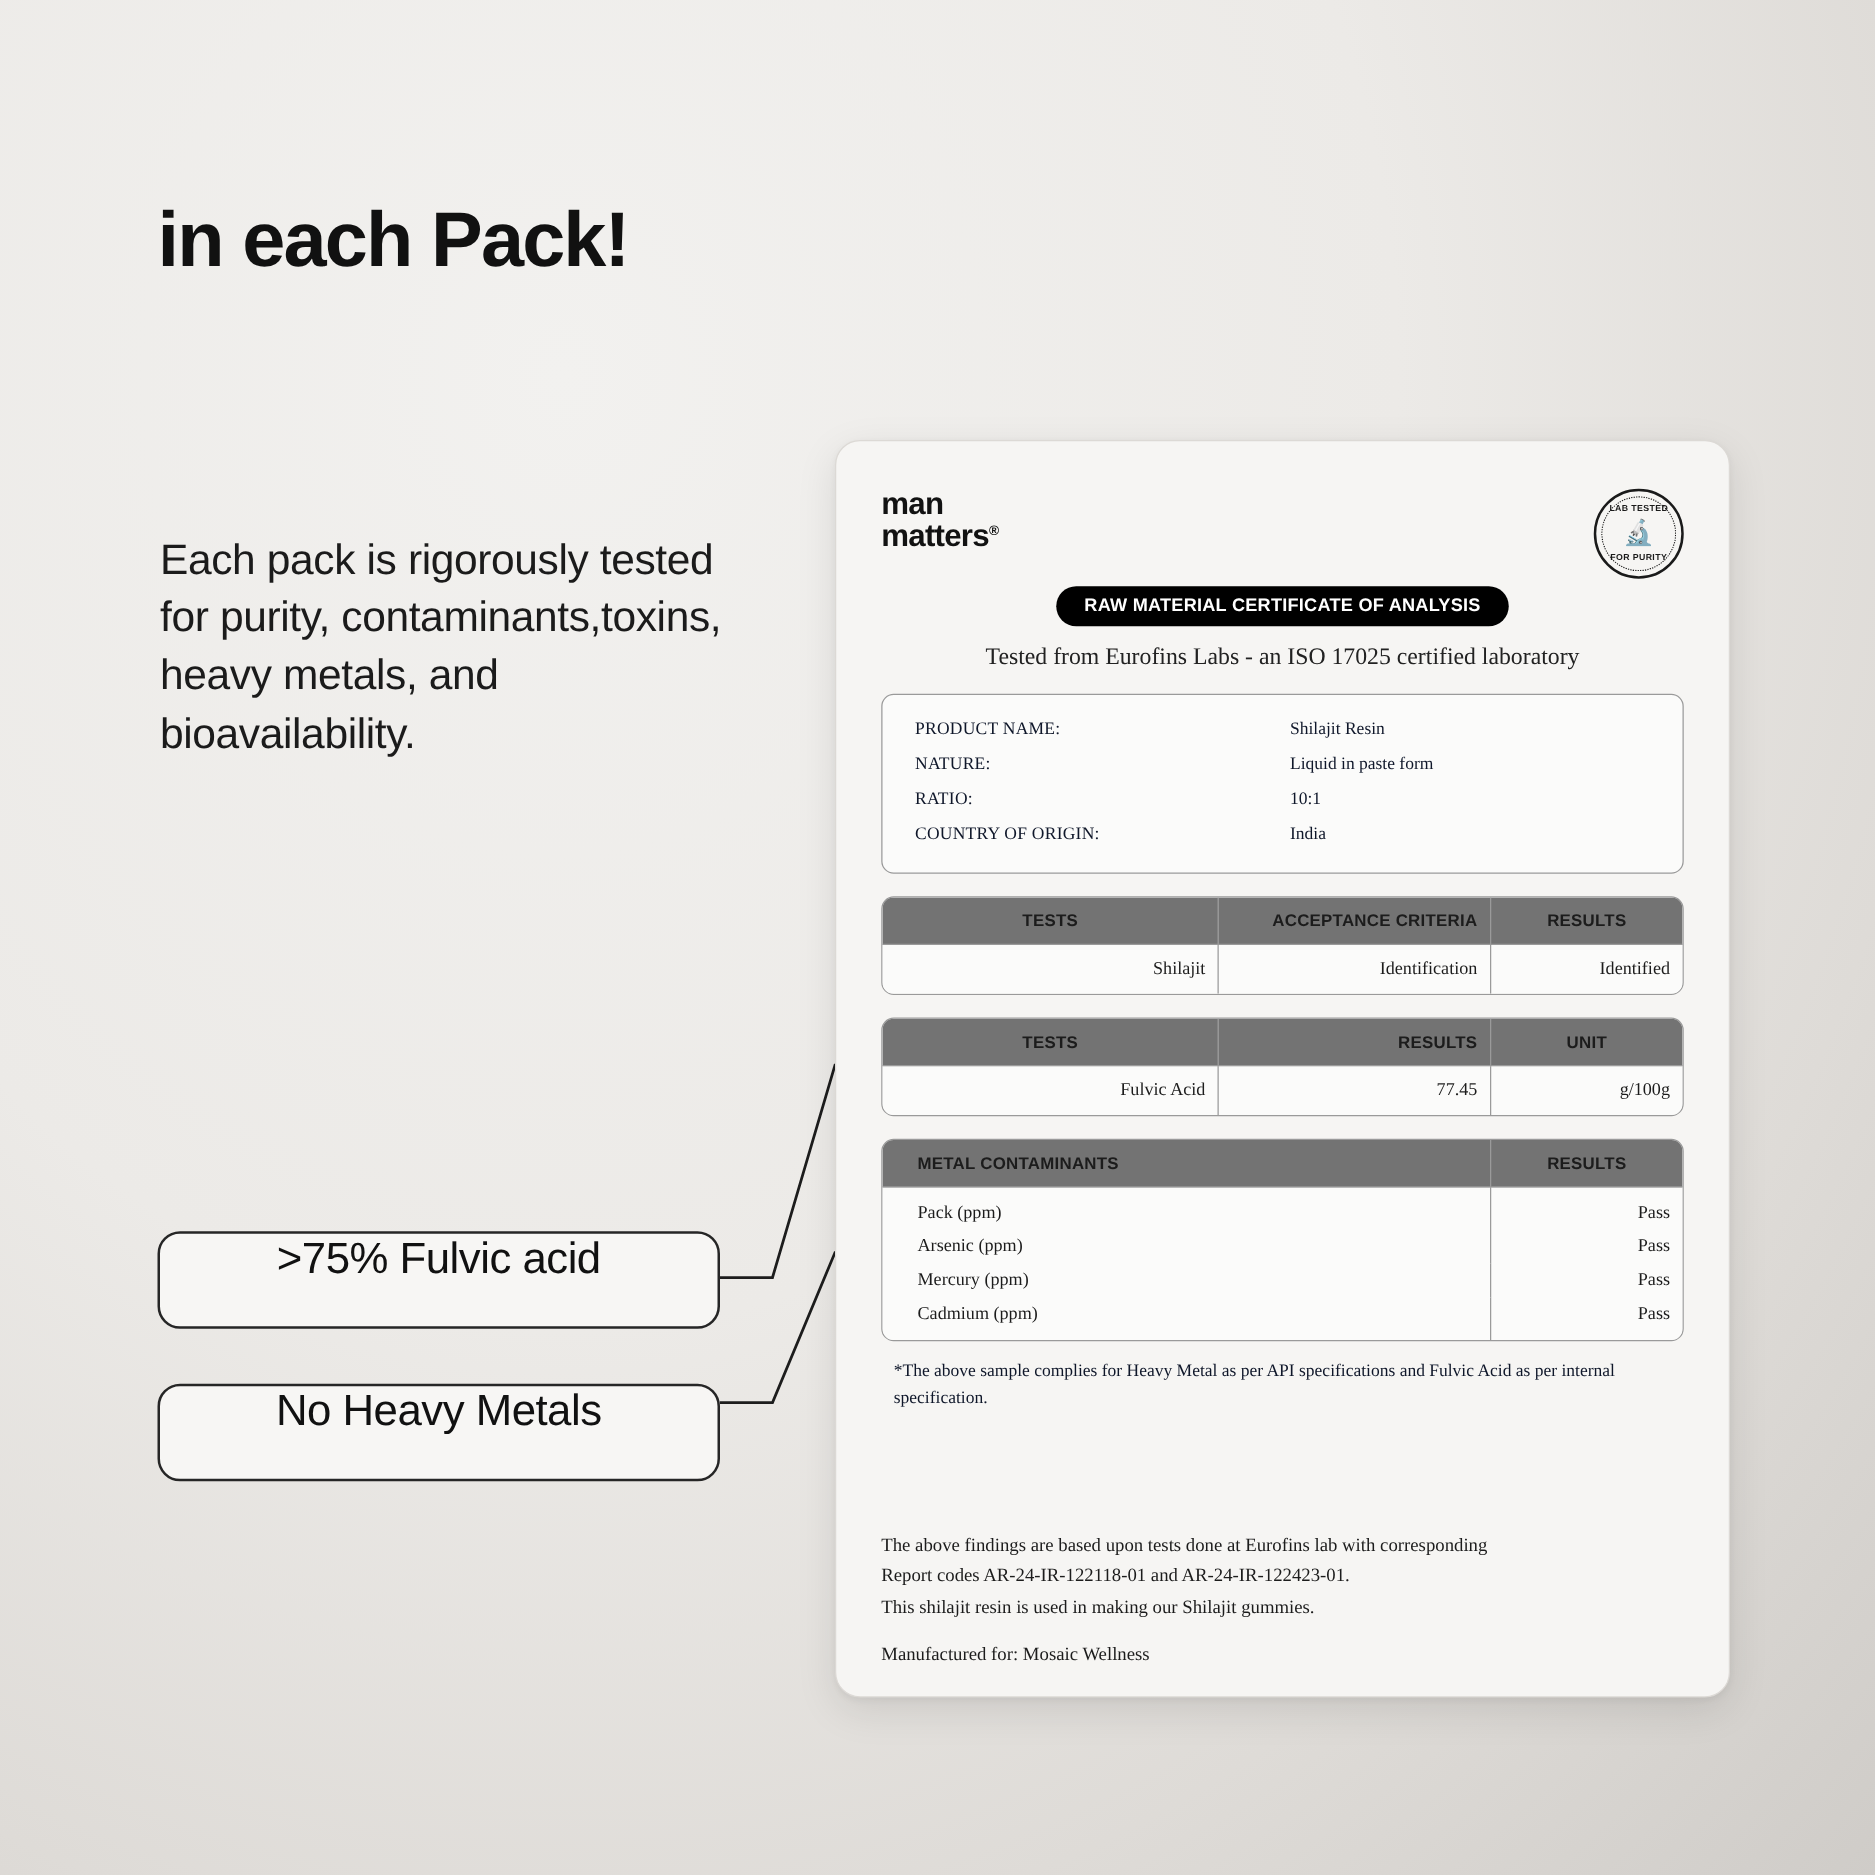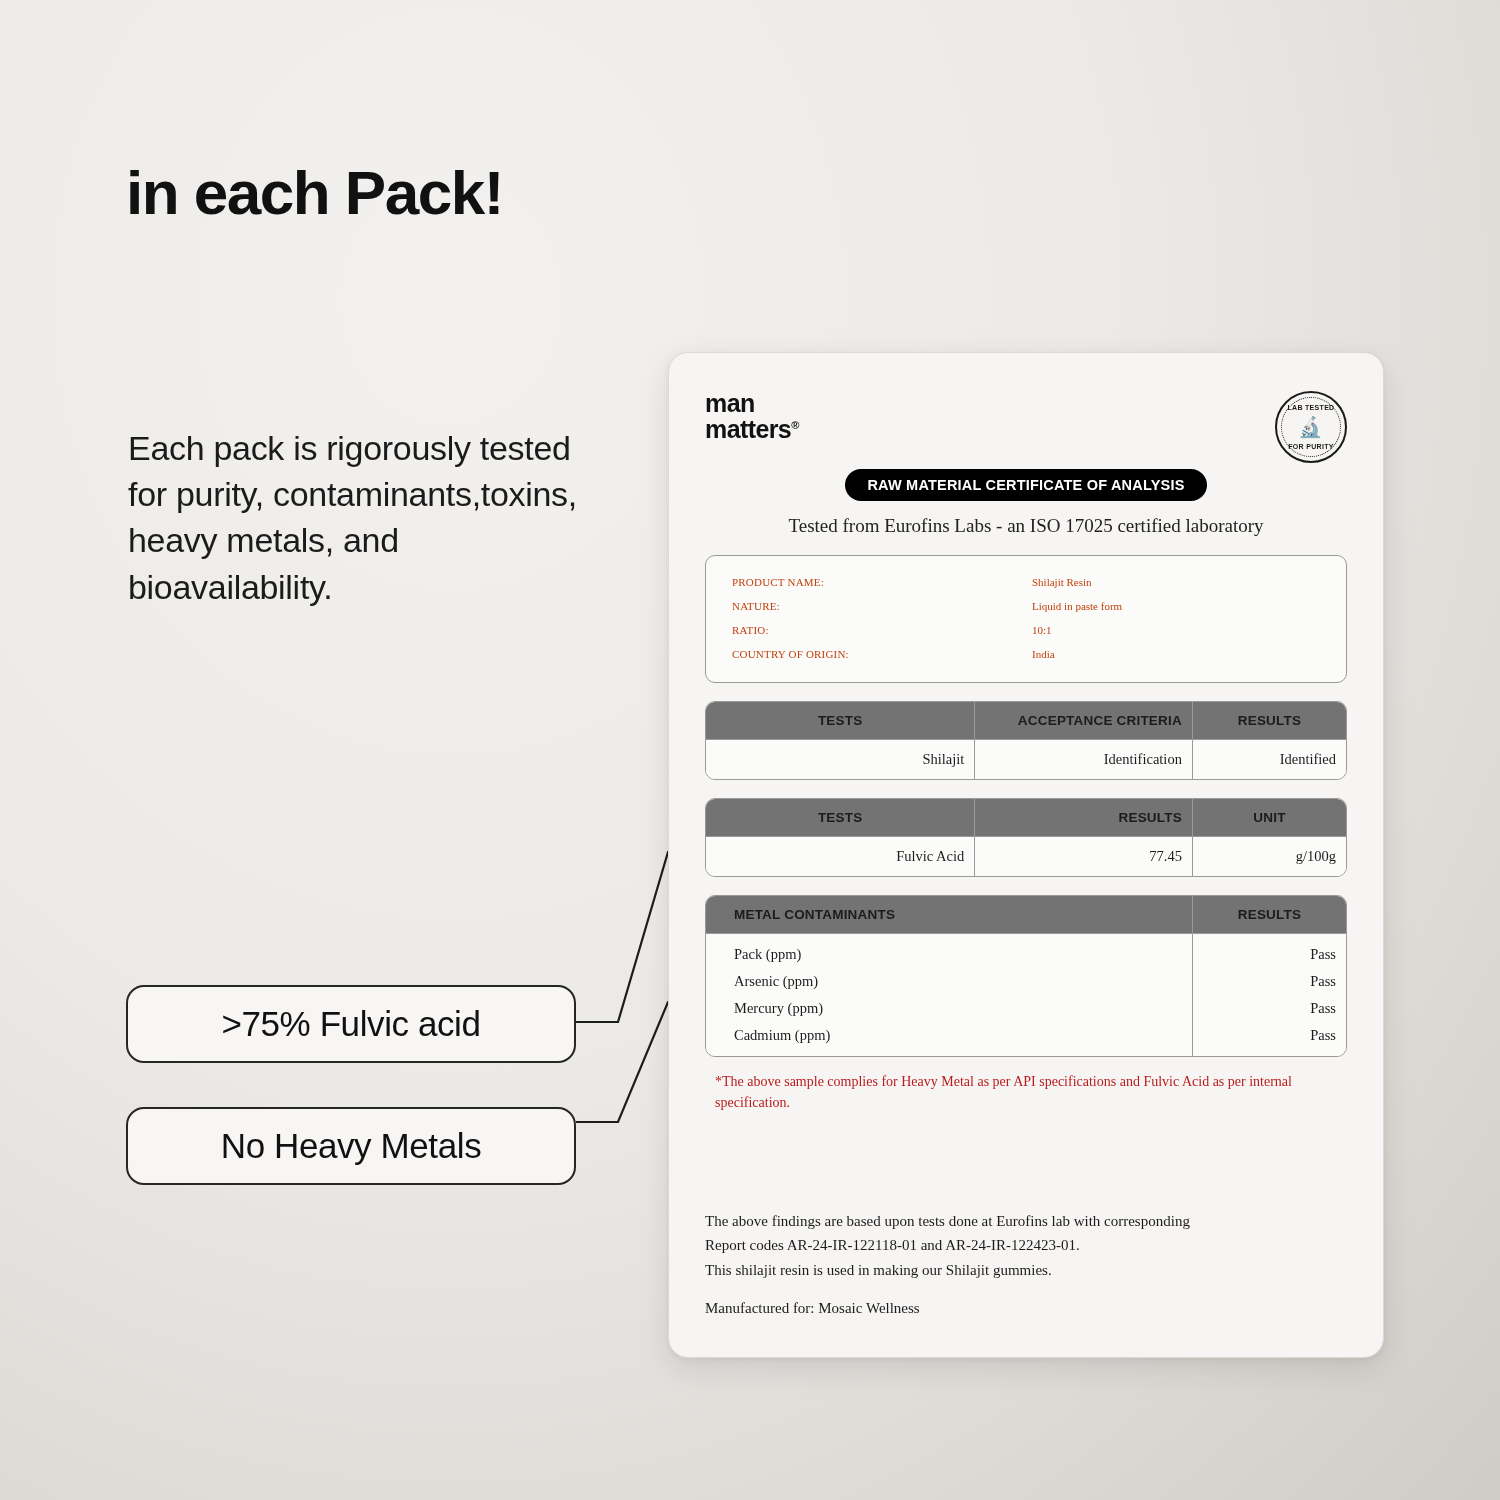--- a/index.html
+++ b/index.html
@@ -40,21 +40,21 @@
   
   .pill {
     position: absolute;
     left: 126px;
     width: 450px;
     height: 78px;
     border: 2px solid #262626;
     border-radius: 18px;
     background: #f7f6f4;
     display: flex;
-    align-items: center;
+    align-items: flex-start;
     justify-content: center;
     font-size: 35px;
     font-weight: 500;
     color: #111;
     letter-spacing: -0.4px;
   }
   .pill-1 { top: 985px; }
   .pill-2 { top: 1107px; }
 
   .connectors {
@@ -146,22 +146,22 @@
     margin-top: 18px;
     border: 1px solid #9a9a9a;
     border-radius: 10px;
     overflow: hidden;
     background: #fbfbfa;
   }
 
   .info-block { padding: 14px 26px 16px 26px; }
   .info-row {
     display: flex;
-    font-size: 11px;
-    color: #c2410c;
+    font-size: 14px;
+    color: #0f172a;
     padding: 6px 0;
     font-family: "Liberation Serif", serif;
   }
   .info-row .k { width: 300px; letter-spacing: 0.2px; }
   .info-row .v { flex: 1; }
 
   table.t {
     width: 100%;
     border-collapse: collapse;
     font-family: "Liberation Serif", serif;
@@ -214,21 +214,21 @@
     padding-bottom: 5px !important;
   }
   .metal-res.first { padding-top: 12px !important; }
   .metal-res.last  { padding-bottom: 12px !important; }
 
   .note {
     margin-top: 14px;
     font-family: "Liberation Serif", serif;
     font-size: 14px;
     line-height: 1.5;
-    color: #b91c1c;
+    color: #0f172a;
     padding: 0 10px;
   }
 
   .footer {
     margin-top: 96px;
     font-family: "Liberation Serif", serif;
     font-size: 15px;
     line-height: 1.62;
     color: #1c1c1c;
   }

